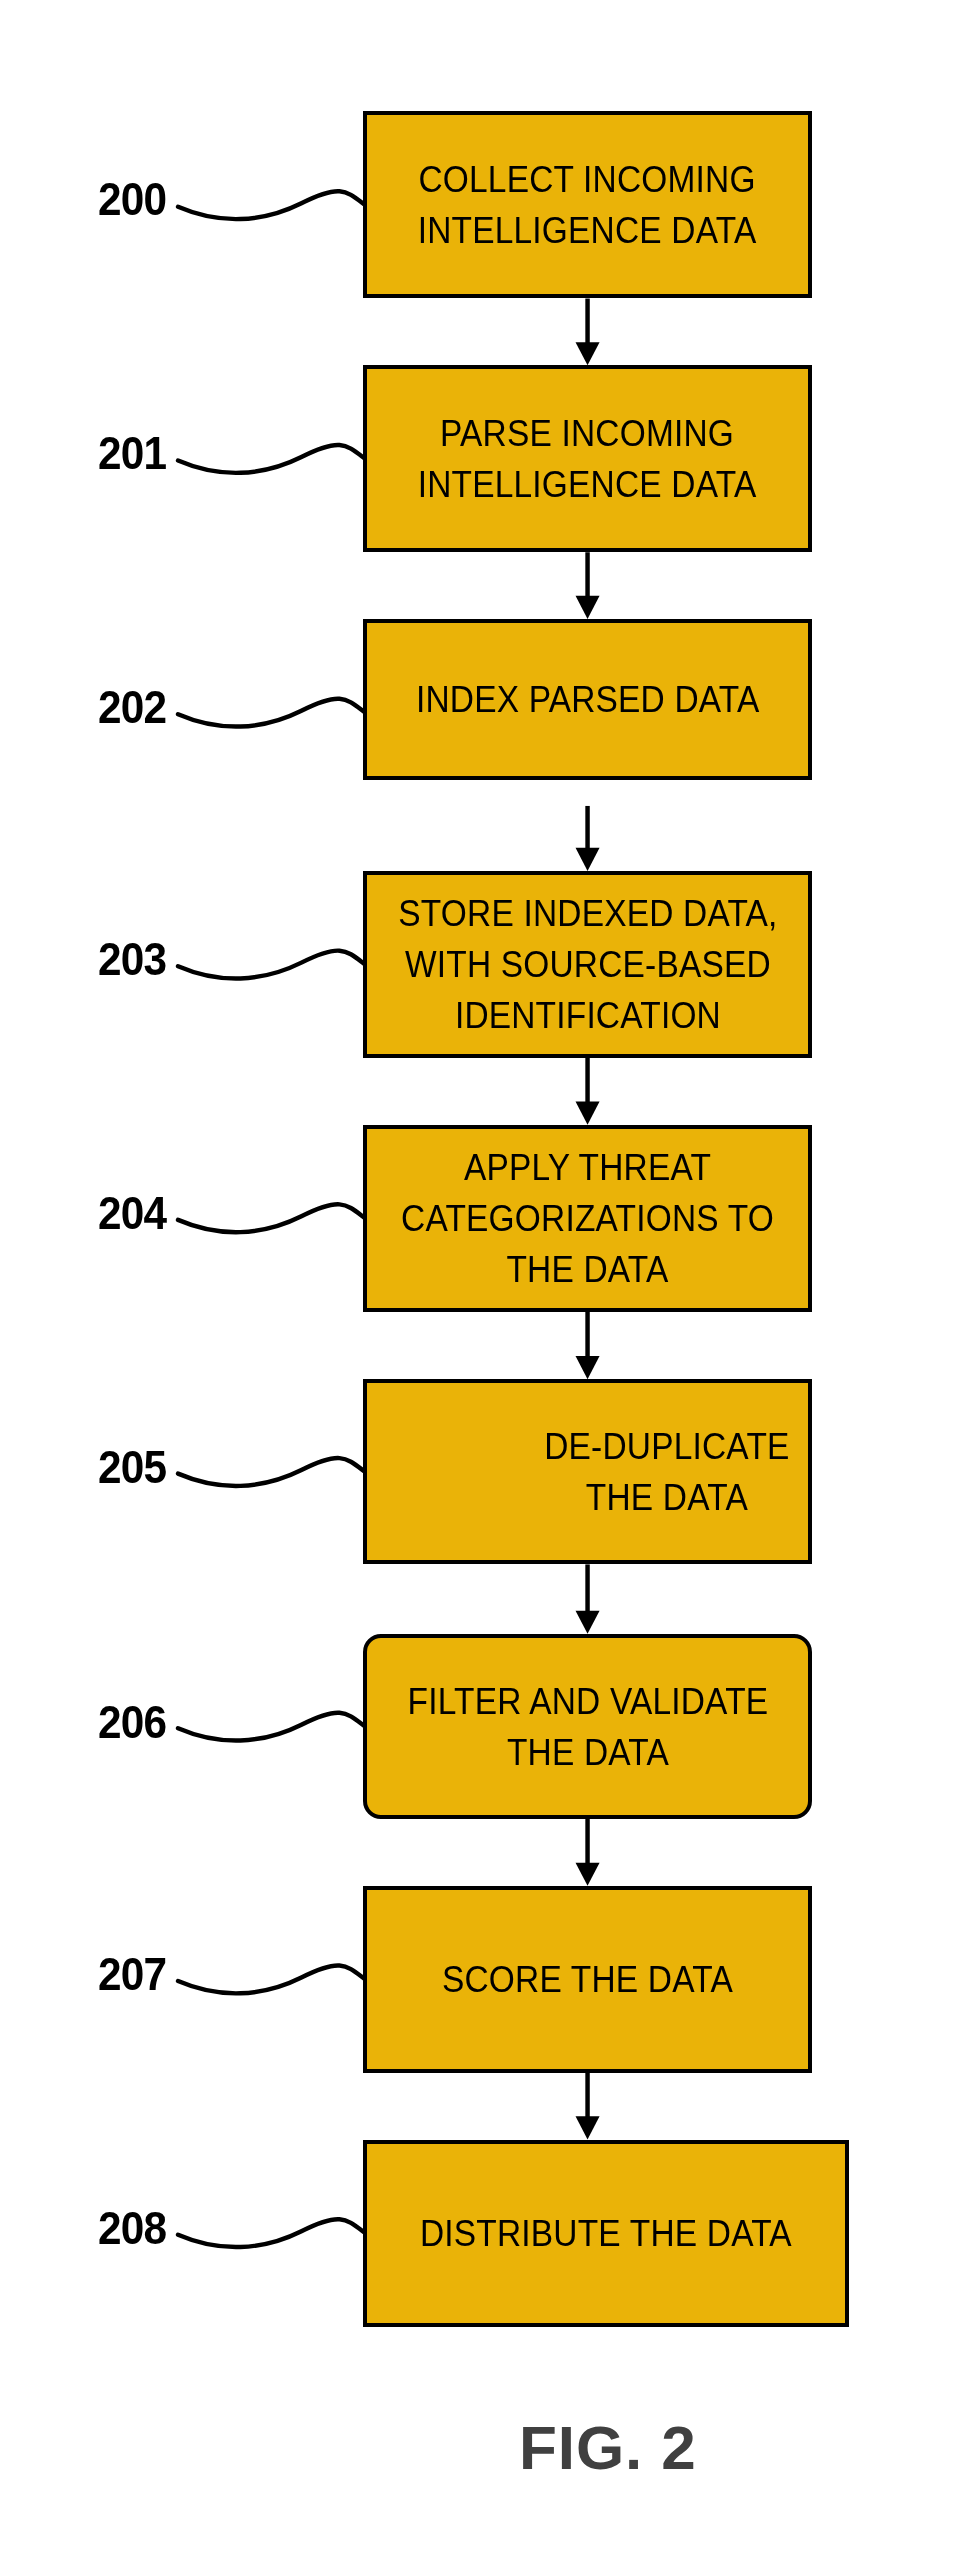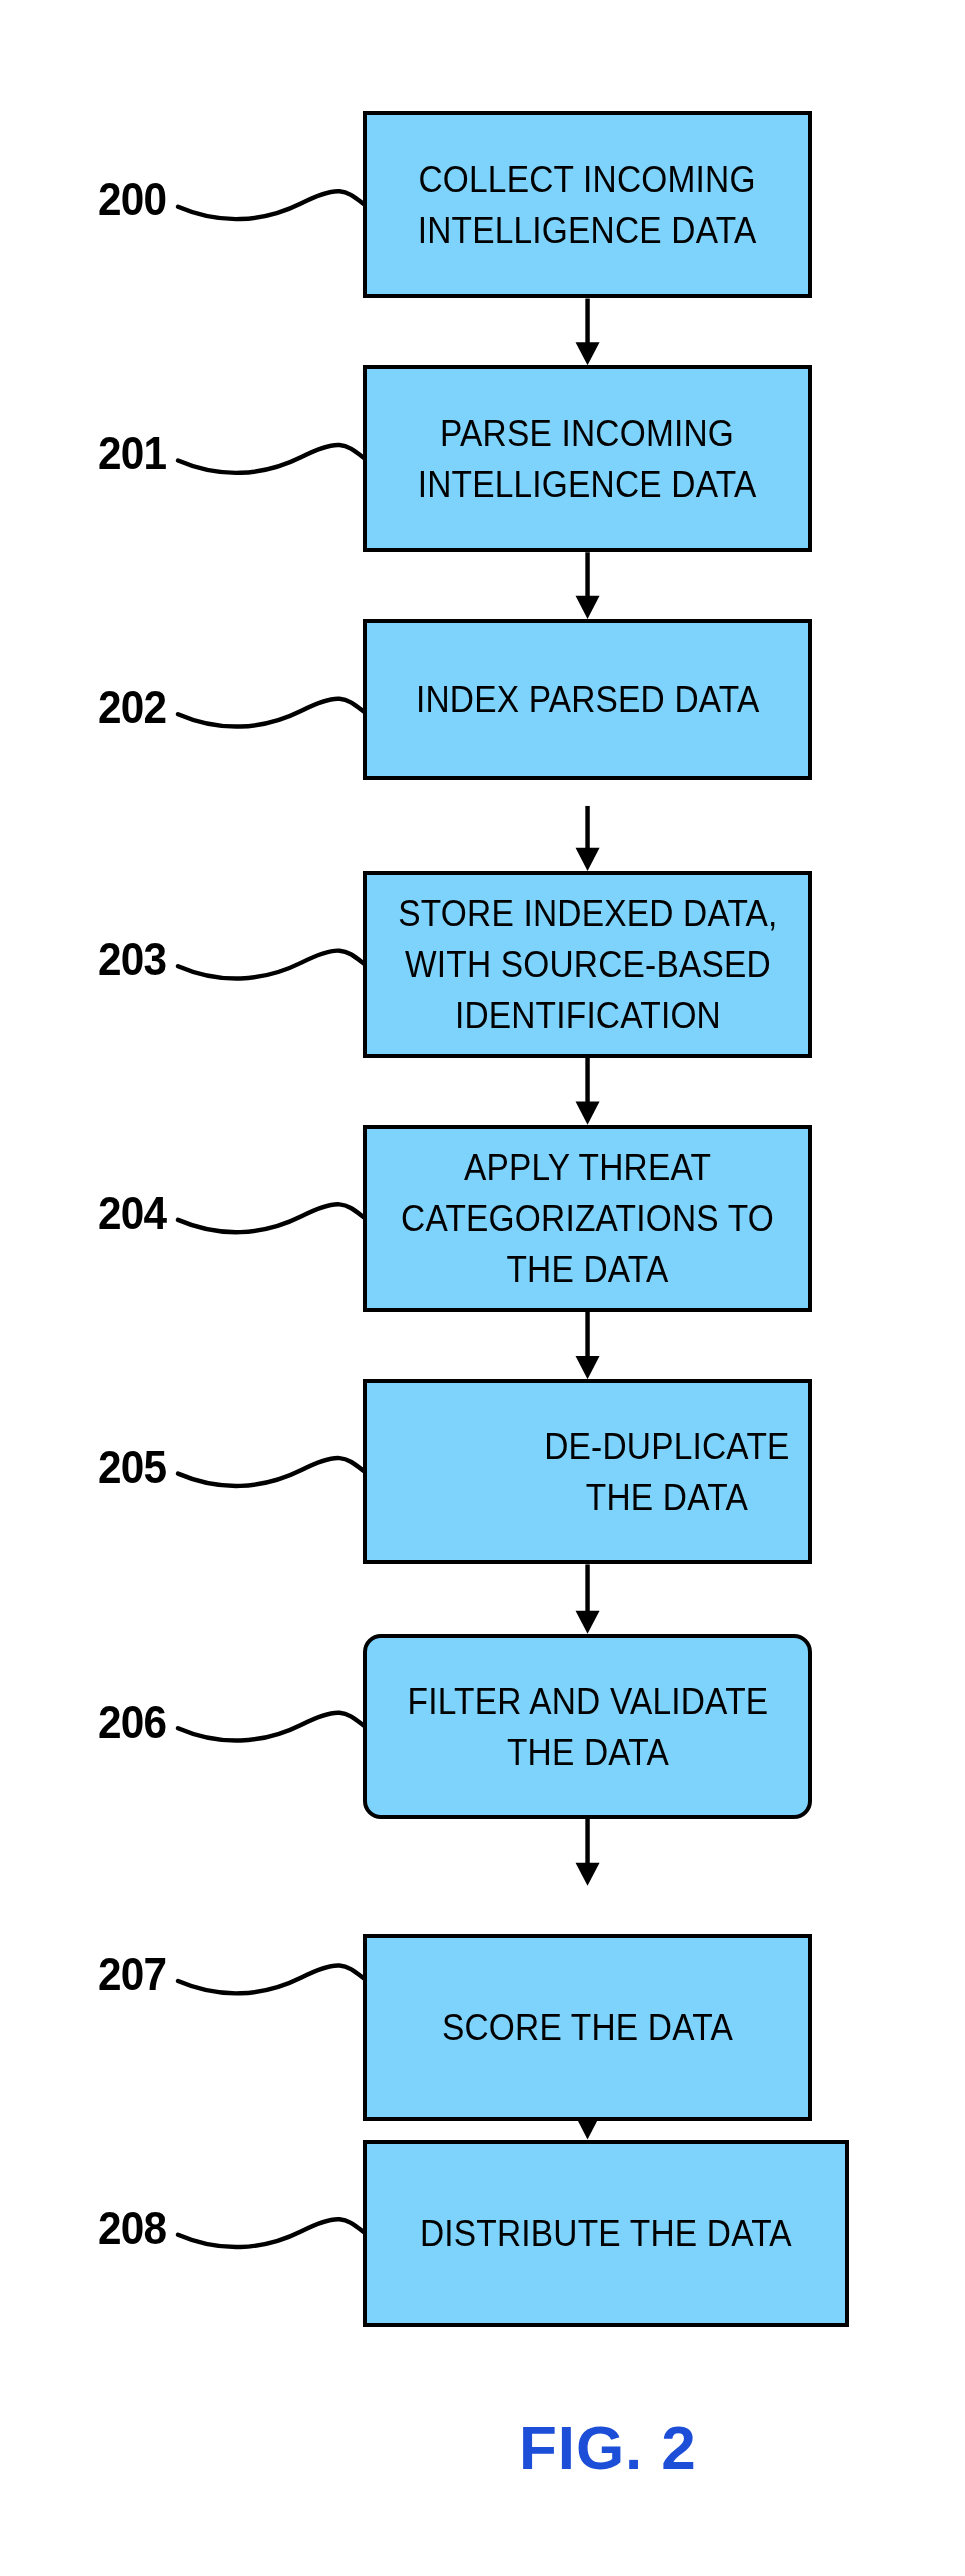--- a/index.html
+++ b/index.html
@@ -18,21 +18,21 @@
     height: 2576px;
     background: #ffffff;
     overflow: hidden;
   }
 
   
   .process-box {
     position: absolute;
     box-sizing: border-box;
     border: 4.5px solid #000000;
-    background: #7dd3fc;
+    background: #eab308;
     display: flex;
     align-items: center;
     justify-content: center;
   }
   .process-box-label {
     font-family: "Liberation Sans", "DejaVu Sans", sans-serif;
     font-size: 36px;
     line-height: 51px;
     font-weight: 400;
     letter-spacing: 0.2px;
@@ -69,21 +69,21 @@
   }
 
   
   #figure-caption {
     position: absolute;
     font-family: "Liberation Sans", "DejaVu Sans", sans-serif;
     font-size: 62px;
     font-weight: bold;
     line-height: 62px;
     letter-spacing: 0.9px;
-    color: #1d4ed8;
+    color: #404040;
     white-space: nowrap;
   }
 </style>
 </head>
 <body>
 
 <div id="figure-root">
 
   <svg id="vector-overlay" viewBox="0 0 1084 2893" width="965" height="2576" xmlns="http://www.w3.org/2000/svg">
     <g id="connector-group">
@@ -140,21 +140,21 @@
 THE DATA</div>
       </div>
       <div class="process-box" style="left: 363px; top: 1379px; width: 449px; height: 185px; justify-content: flex-end;">
         <div class="process-box-label">DE-DUPLICATE
 THE DATA</div>
       </div>
       <div class="process-box" style="left: 363px; top: 1634px; width: 449px; height: 185px; border-radius: 18px;">
         <div class="process-box-label">FILTER AND VALIDATE
 THE DATA</div>
       </div>
-      <div class="process-box" style="left: 363px; top: 1886px; width: 449px; height: 187px; margin-top: 48px;">
+      <div class="process-box" style="left: 363px; top: 1886px; width: 449px; height: 187px;">
         <div class="process-box-label">SCORE THE DATA</div>
       </div>
       <div class="process-box" style="left: 363px; top: 2140px; width: 486px; height: 187px; justify-content: center;">
         <div class="process-box-label">DISTRIBUTE THE DATA</div>
       </div>
     </div>
 
   <div id="numeral-layer">
       <div class="ref-numeral" style="left: 98px; top: 176px;">200</div>
       <div class="ref-numeral" style="left: 98px; top: 430px;">201</div>

